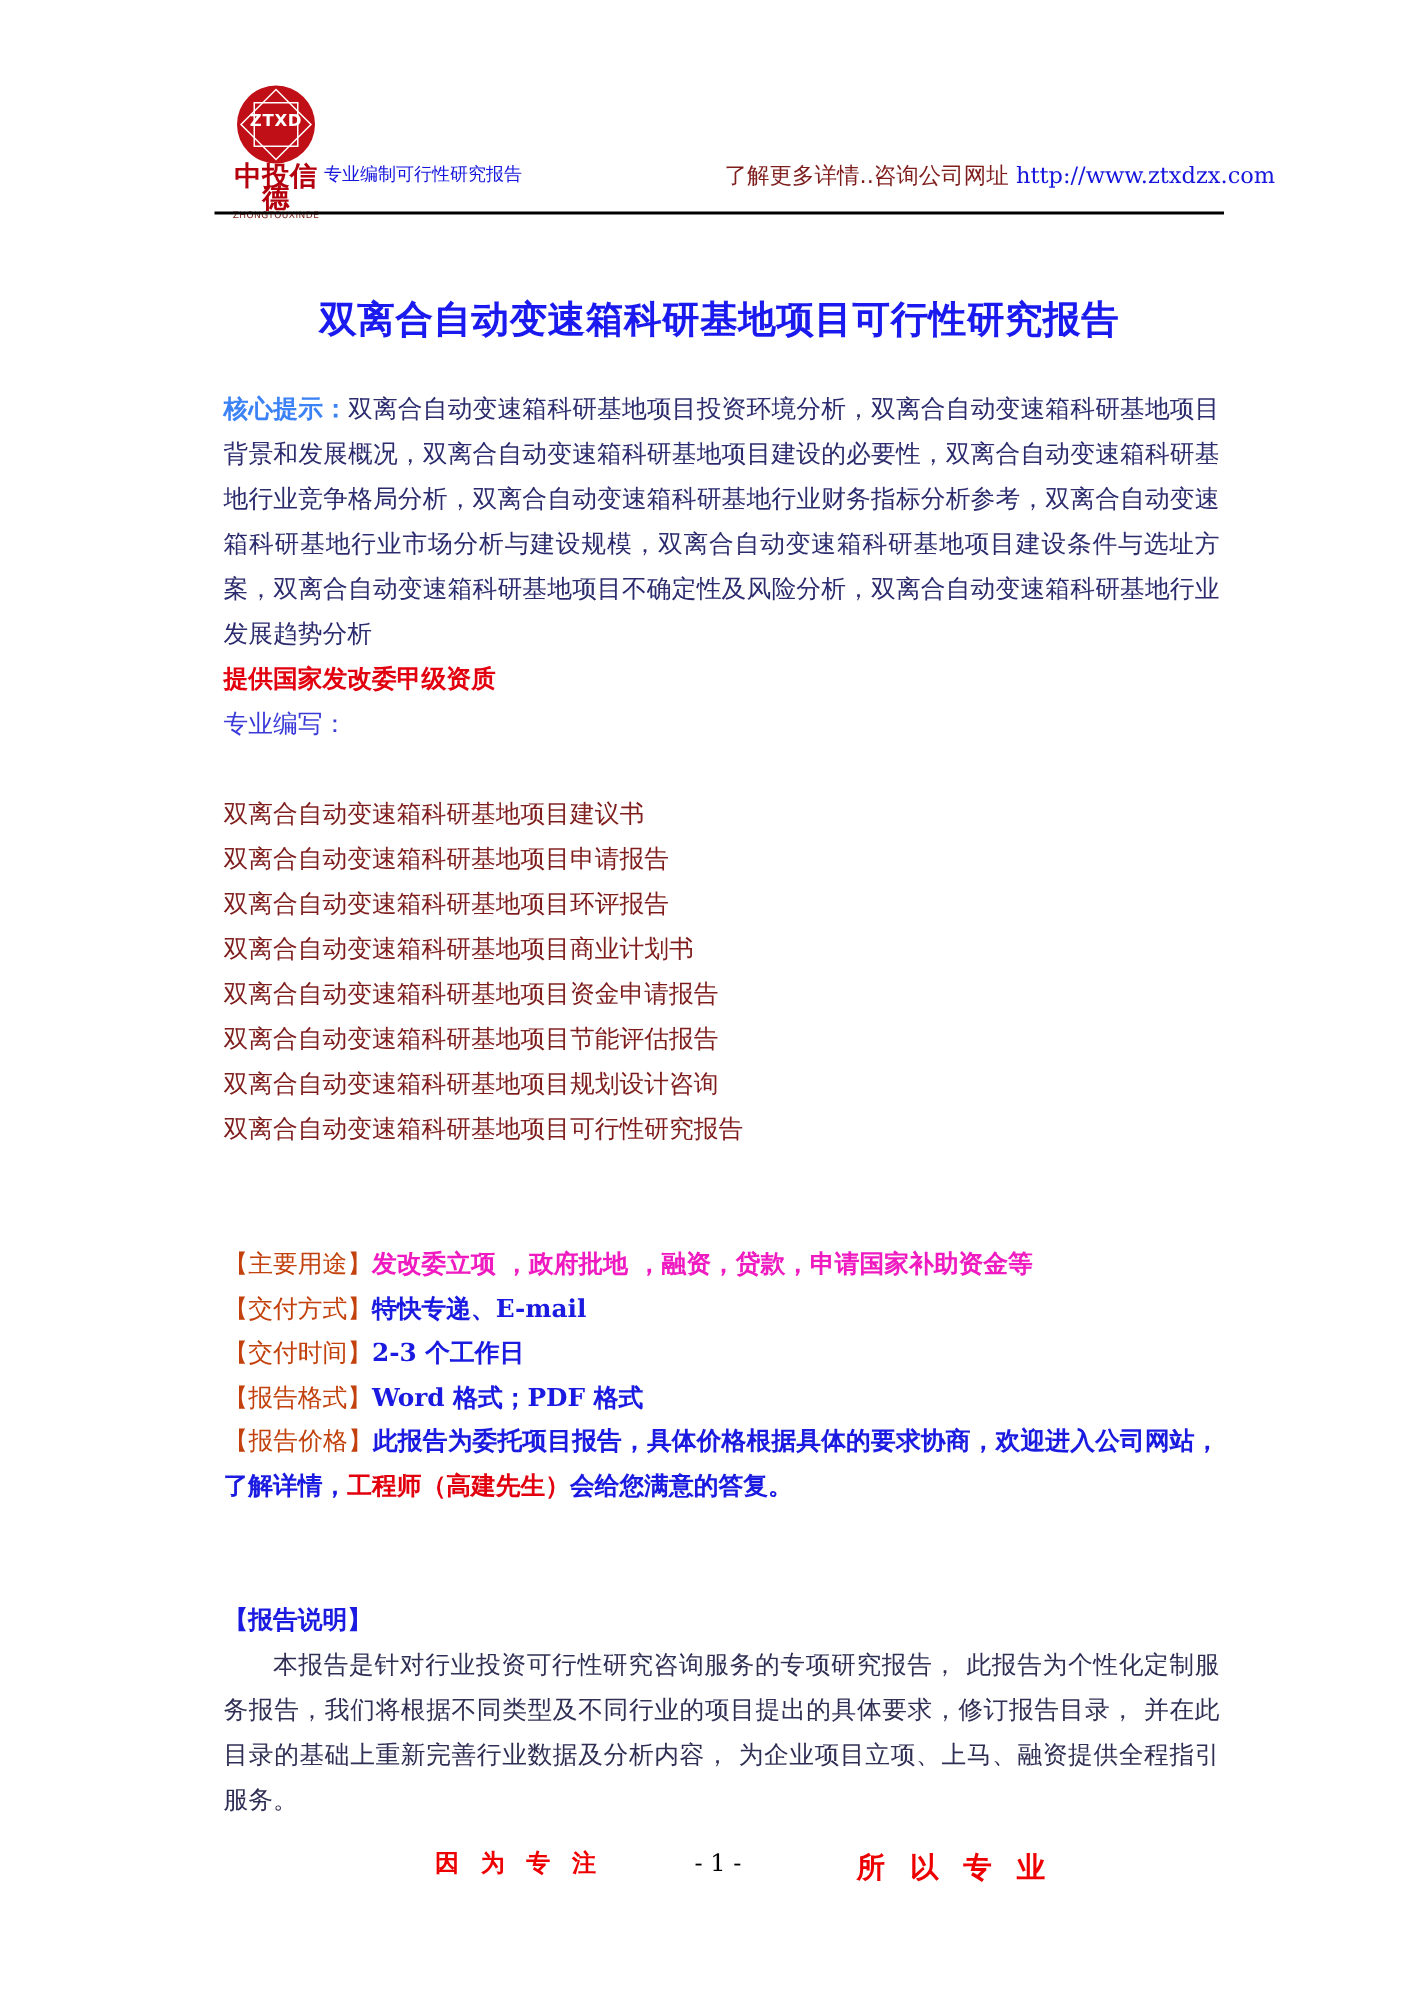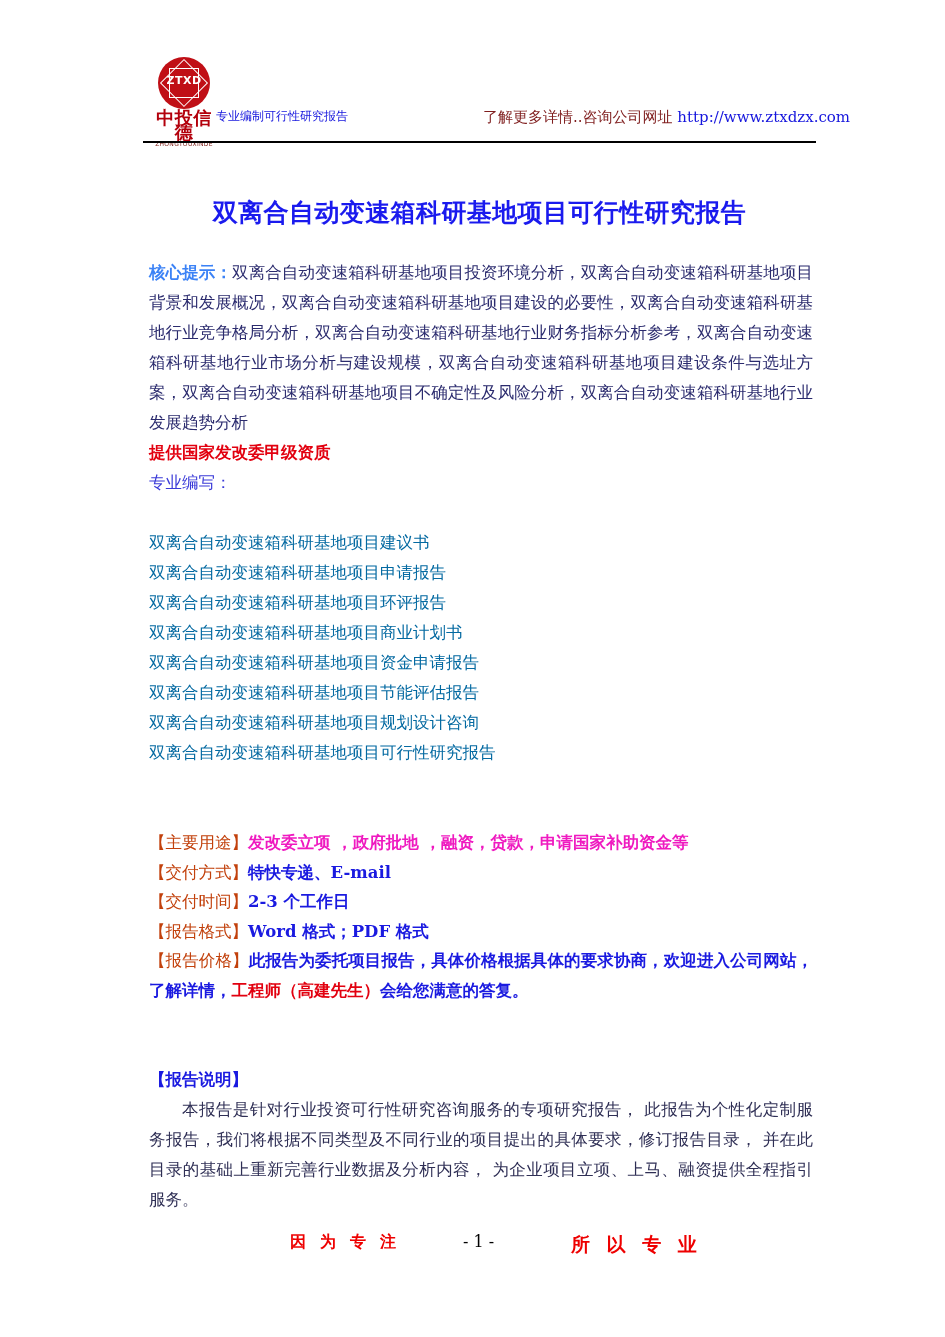--- a/index.html
+++ b/index.html
@@ -183,21 +183,21 @@
 
   .doc-list {
     margin: 0;
     padding: 0;
     list-style: none;
   }
   .doc-list li {
     font-family: "DejaVu Serif", "Liberation Serif", serif;
     font-size: 16.5px;
     line-height: 30px;
-    color: #0369a1;
+    color: #7f1d1d;
   }
 
   .kv-list {
     margin: 0;
     padding: 0;
     list-style: none;
   }
   .kv-row {
     font-family: "DejaVu Serif", "Liberation Serif", serif;
     font-size: 16.5px;
@@ -244,21 +244,21 @@
   }
   .footer-inner {
     position: relative;
     width: 100%;
     height: 100%;
   }
   .footer-left {
     position: absolute;
     left: 147px;
     top: 0;
-    font-family: Liberation Serif, serif;
+    font-family: Liberation Sans, sans-serif;
     font-size: 16px;
     font-weight: bold;
     color: #ee0000;
     letter-spacing: 5px;
     white-space: nowrap;
   }
   .footer-center {
     position: absolute;
     left: 320px;
     top: 0;

